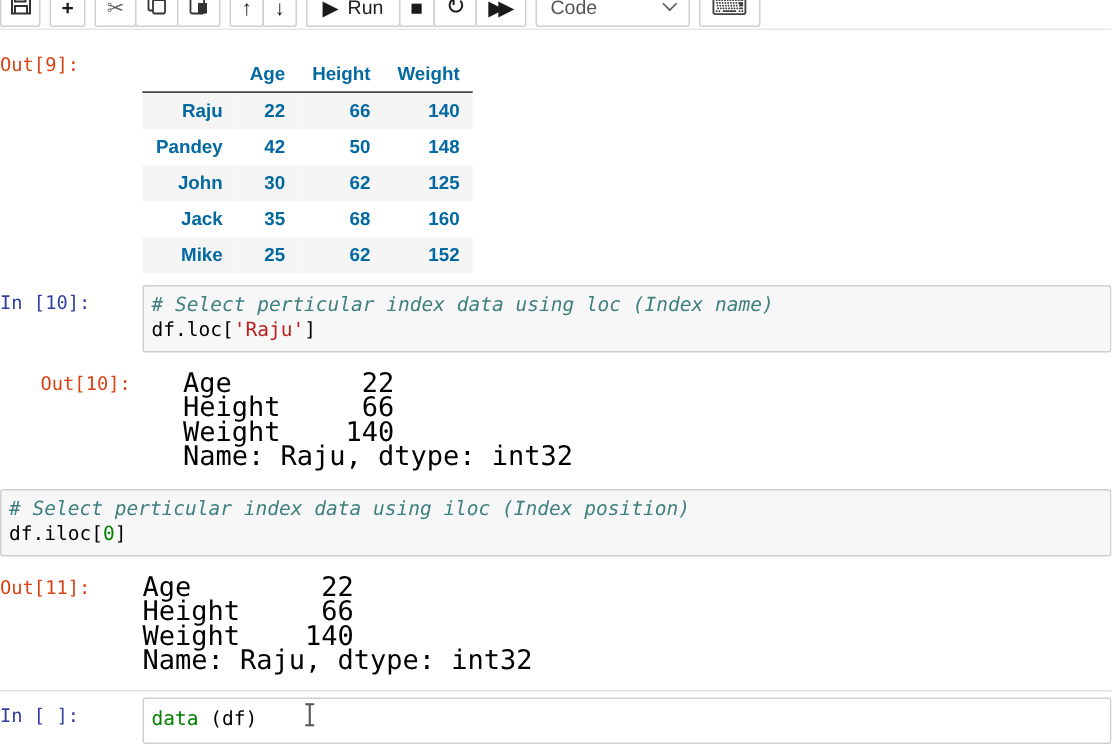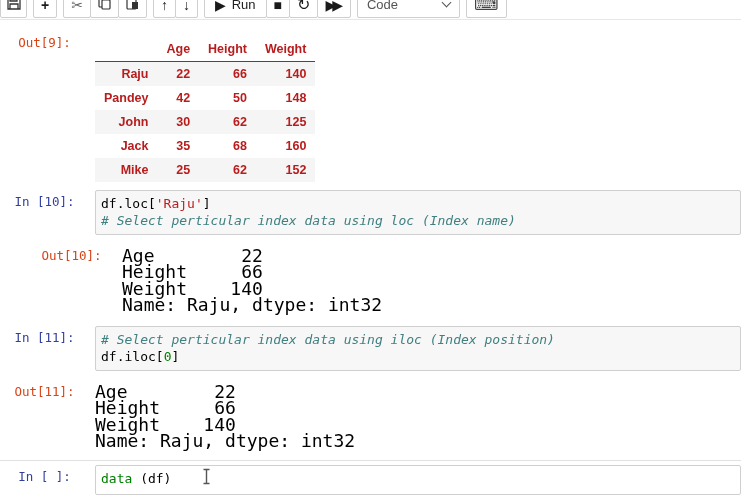--- a/index.html
+++ b/index.html
@@ -40,21 +40,21 @@
   .chevron {
     width:7px; height:7px; border-right:1.5px solid #555; border-bottom:1.5px solid #555;
     transform:rotate(45deg); margin-top:-4px;
   }
   .kbd-glyph { font-size:17px; color:#444; }
 
   
   .nb { padding-top:11px; }
   .cellrow { display:flex; align-items:flex-start; }
   .prompt {
-    width:95px; flex:none; text-align:center; padding-right:6px; padding-top:4px;
+    width:95px; flex:none; text-align:left; padding-right:6px; padding-top:4px;
     font-family:"DejaVu Sans Mono","Liberation Mono", monospace;
     font-size:12.5px; line-height:1.25; white-space:nowrap;
   }
   .prompt.in  { color:#303F9F; }
   .prompt.out { color:#D84315; }
 
   .input-area {
     flex:1; background:#f7f7f7; border:1px solid #cfcfcf; border-radius:2px;
     padding:4px 4px 5px 5px;
     font-family:"DejaVu Sans Mono","Liberation Mono", monospace;
@@ -68,21 +68,21 @@
   .tok-builtin { color:#008000; }
 
   .output-text { padding-top:4px; }
   .oline {
     font-family:"DejaVu Sans Mono","Liberation Mono", monospace;
     font-size:18px; line-height:16.3px; white-space:pre; color:#000;
   }
 
   
   .df-wrap { padding-top:6px; }
-  table.dataframe { border-collapse:collapse; font-size:12.5px; color:#b91c1c; }
+  table.dataframe { border-collapse:collapse; font-size:12.5px; color:#0369a1; }
   .dataframe th, .dataframe td { text-align:right; padding:5px 9px; border:none; vertical-align:middle;font-weight:bold; }
   .dataframe thead th { font-weight:bold; border-bottom:1px solid #4a4a4a; }
   .dataframe tbody th { font-weight:bold; }
   .dataframe tbody tr:nth-child(odd) { background:#f5f5f5; }
   .col-idx { min-width:33px; }
   .col-a { min-width:17px; }
   .col-h { min-width:25px; }
   .col-w { min-width:38px; }
 
   .row-out9  { margin-top:0; }
@@ -215,37 +215,36 @@
             <td>152</td>
           </tr>
         </tbody>
       </table>
     </div>
   </div>
 
   <div class="cellrow row-in10">
     <div class="prompt in">In [10]:</div>
     <div class="input-area">
+      <div class="codeline tok-comment"># Select perticular index data using loc (Index name)</div>
       <div class="codeline"><span>df.loc[</span><span class="tok-string">'Raju'</span><span>]</span></div>
-      <div class="codeline tok-comment"># Select perticular index data using loc (Index name)</div>
     </div>
   </div>
 
   <div class="cellrow row-out10">
     <div class="prompt out">Out[10]:</div>
     <div class="output-text">
       <div class="oline">Age        22</div>
       <div class="oline">Height     66</div>
       <div class="oline">Weight    140</div>
       <div class="oline">Name: Raju, dtype: int32</div>
     </div>
   </div>
 
   <div class="cellrow row-in11">
-    <div class="prompt in">In [11]:</div>
     <div class="input-area">
       <div class="codeline tok-comment"># Select perticular index data using iloc (Index position)</div>
       <div class="codeline"><span>df.iloc[</span><span class="tok-number">0</span><span>]</span></div>
     </div>
   </div>
 
   <div class="cellrow row-out11">
     <div class="prompt out">Out[11]:</div>
     <div class="output-text">
       <div class="oline">Age        22</div>

